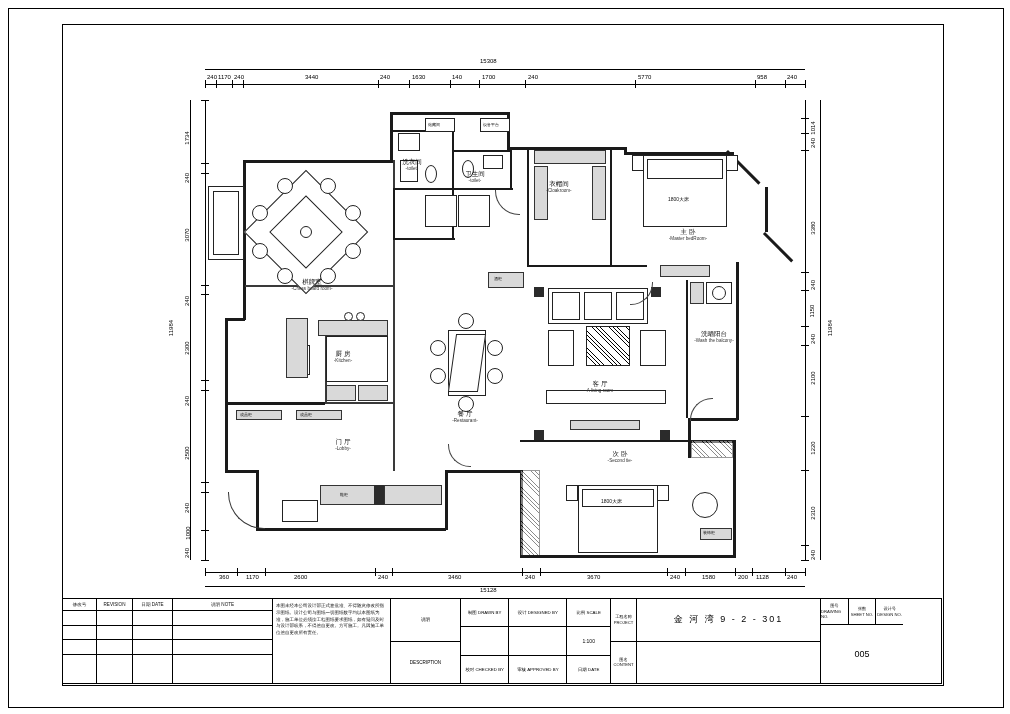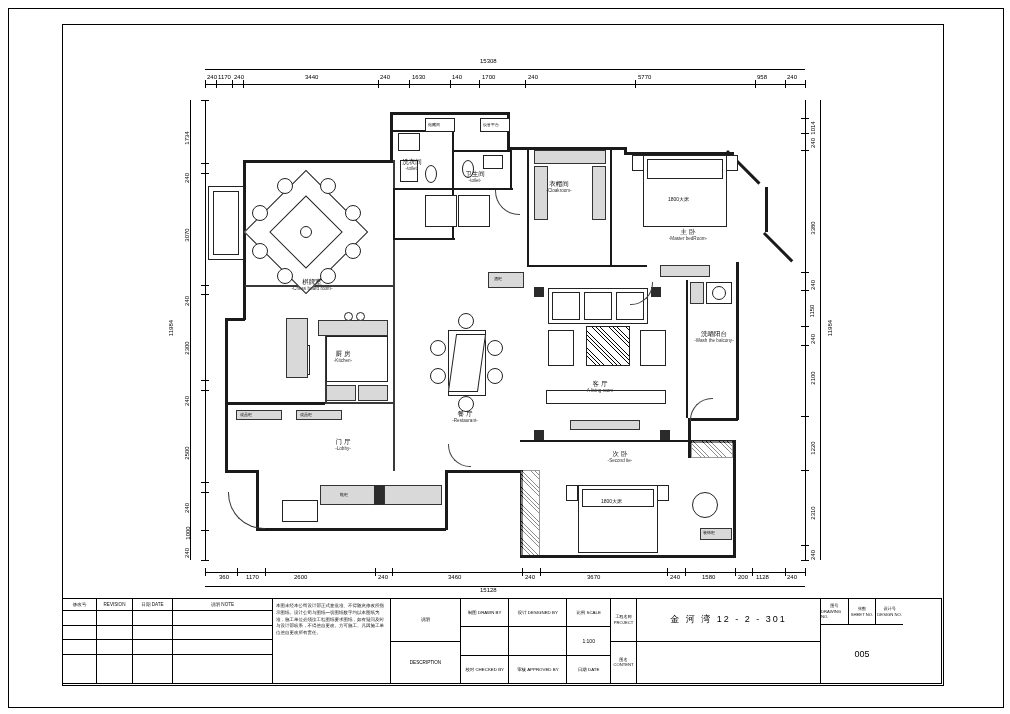--- a/index.html
+++ b/index.html
@@ -448,21 +448,21 @@
       </div>
     </div>
 
 
     <div id="tb-project">
       <div class="pr-row">
         <div class="pr-key">
           <span>工程名称</span>
           <span>PROJECT</span>
         </div>
-        <div class="pr-val">金 河 湾 12 - 2 - 301</div>
+        <div class="pr-val">金 河 湾 9 - 2 - 301</div>
       </div>
       <div class="pr-row">
         <div class="pr-key">
           <span>图名</span>
           <span>CONTENT</span>
         </div>
       </div>
     </div>
 
     <div id="tb-right">

